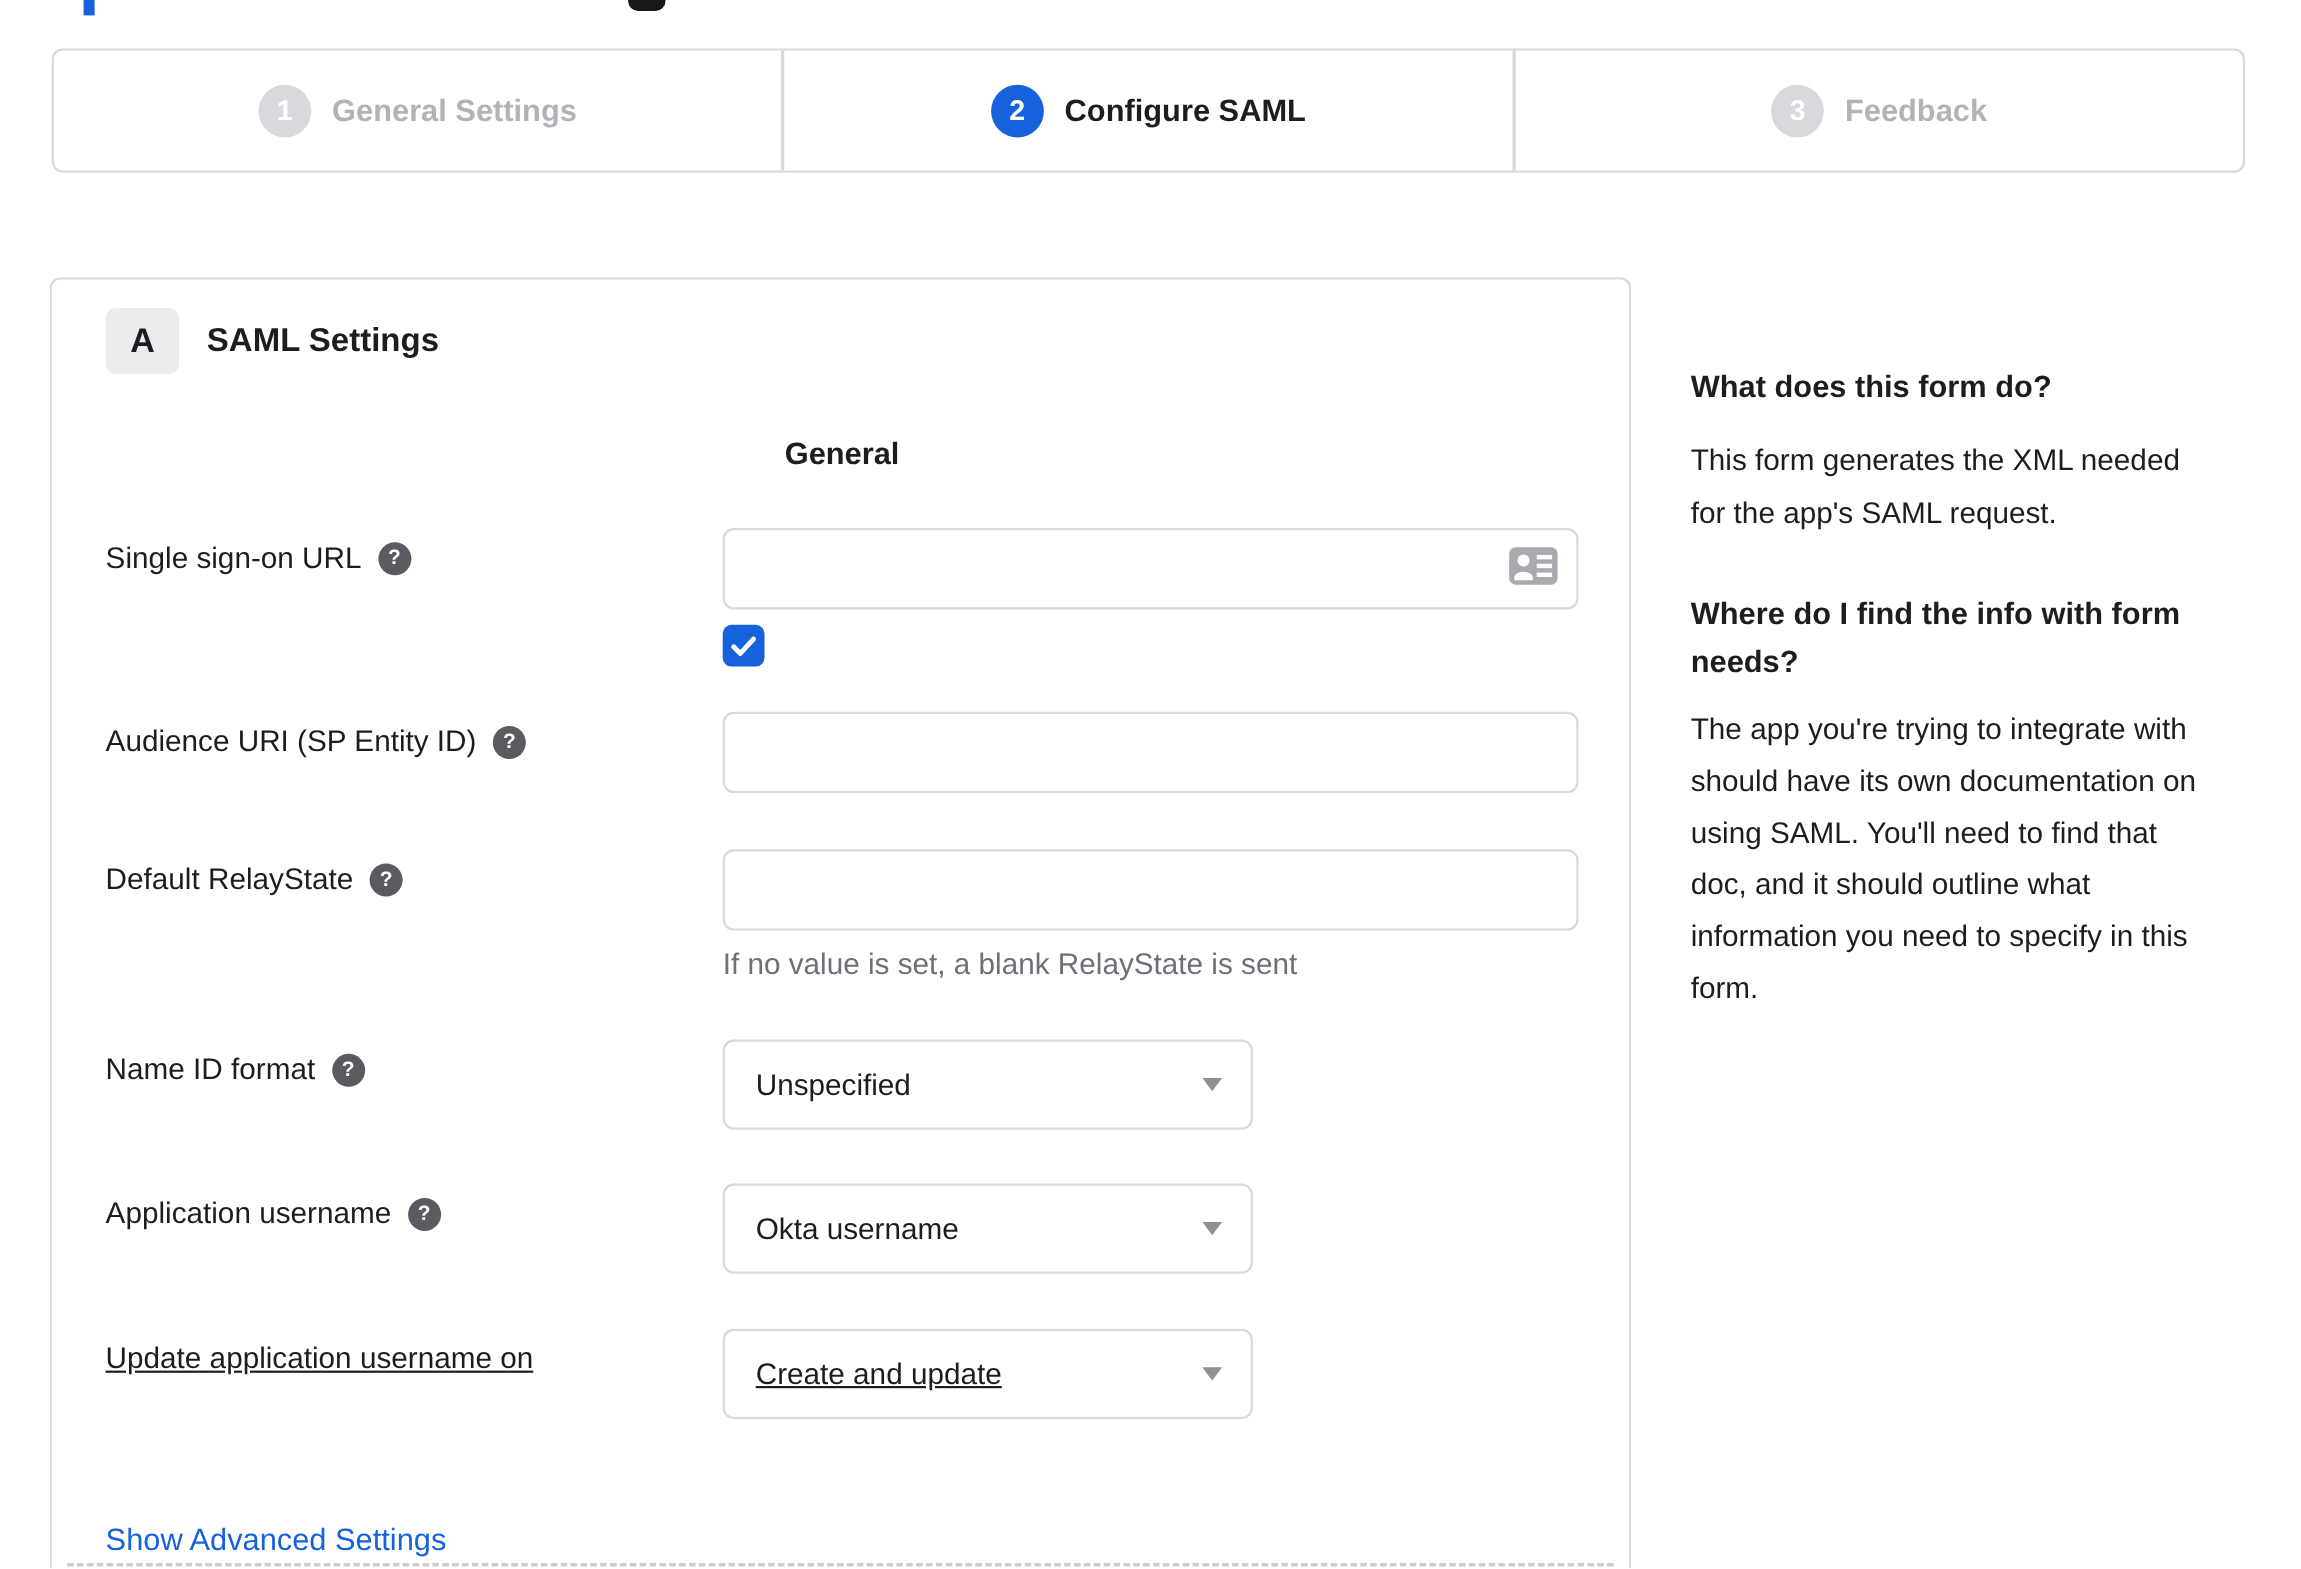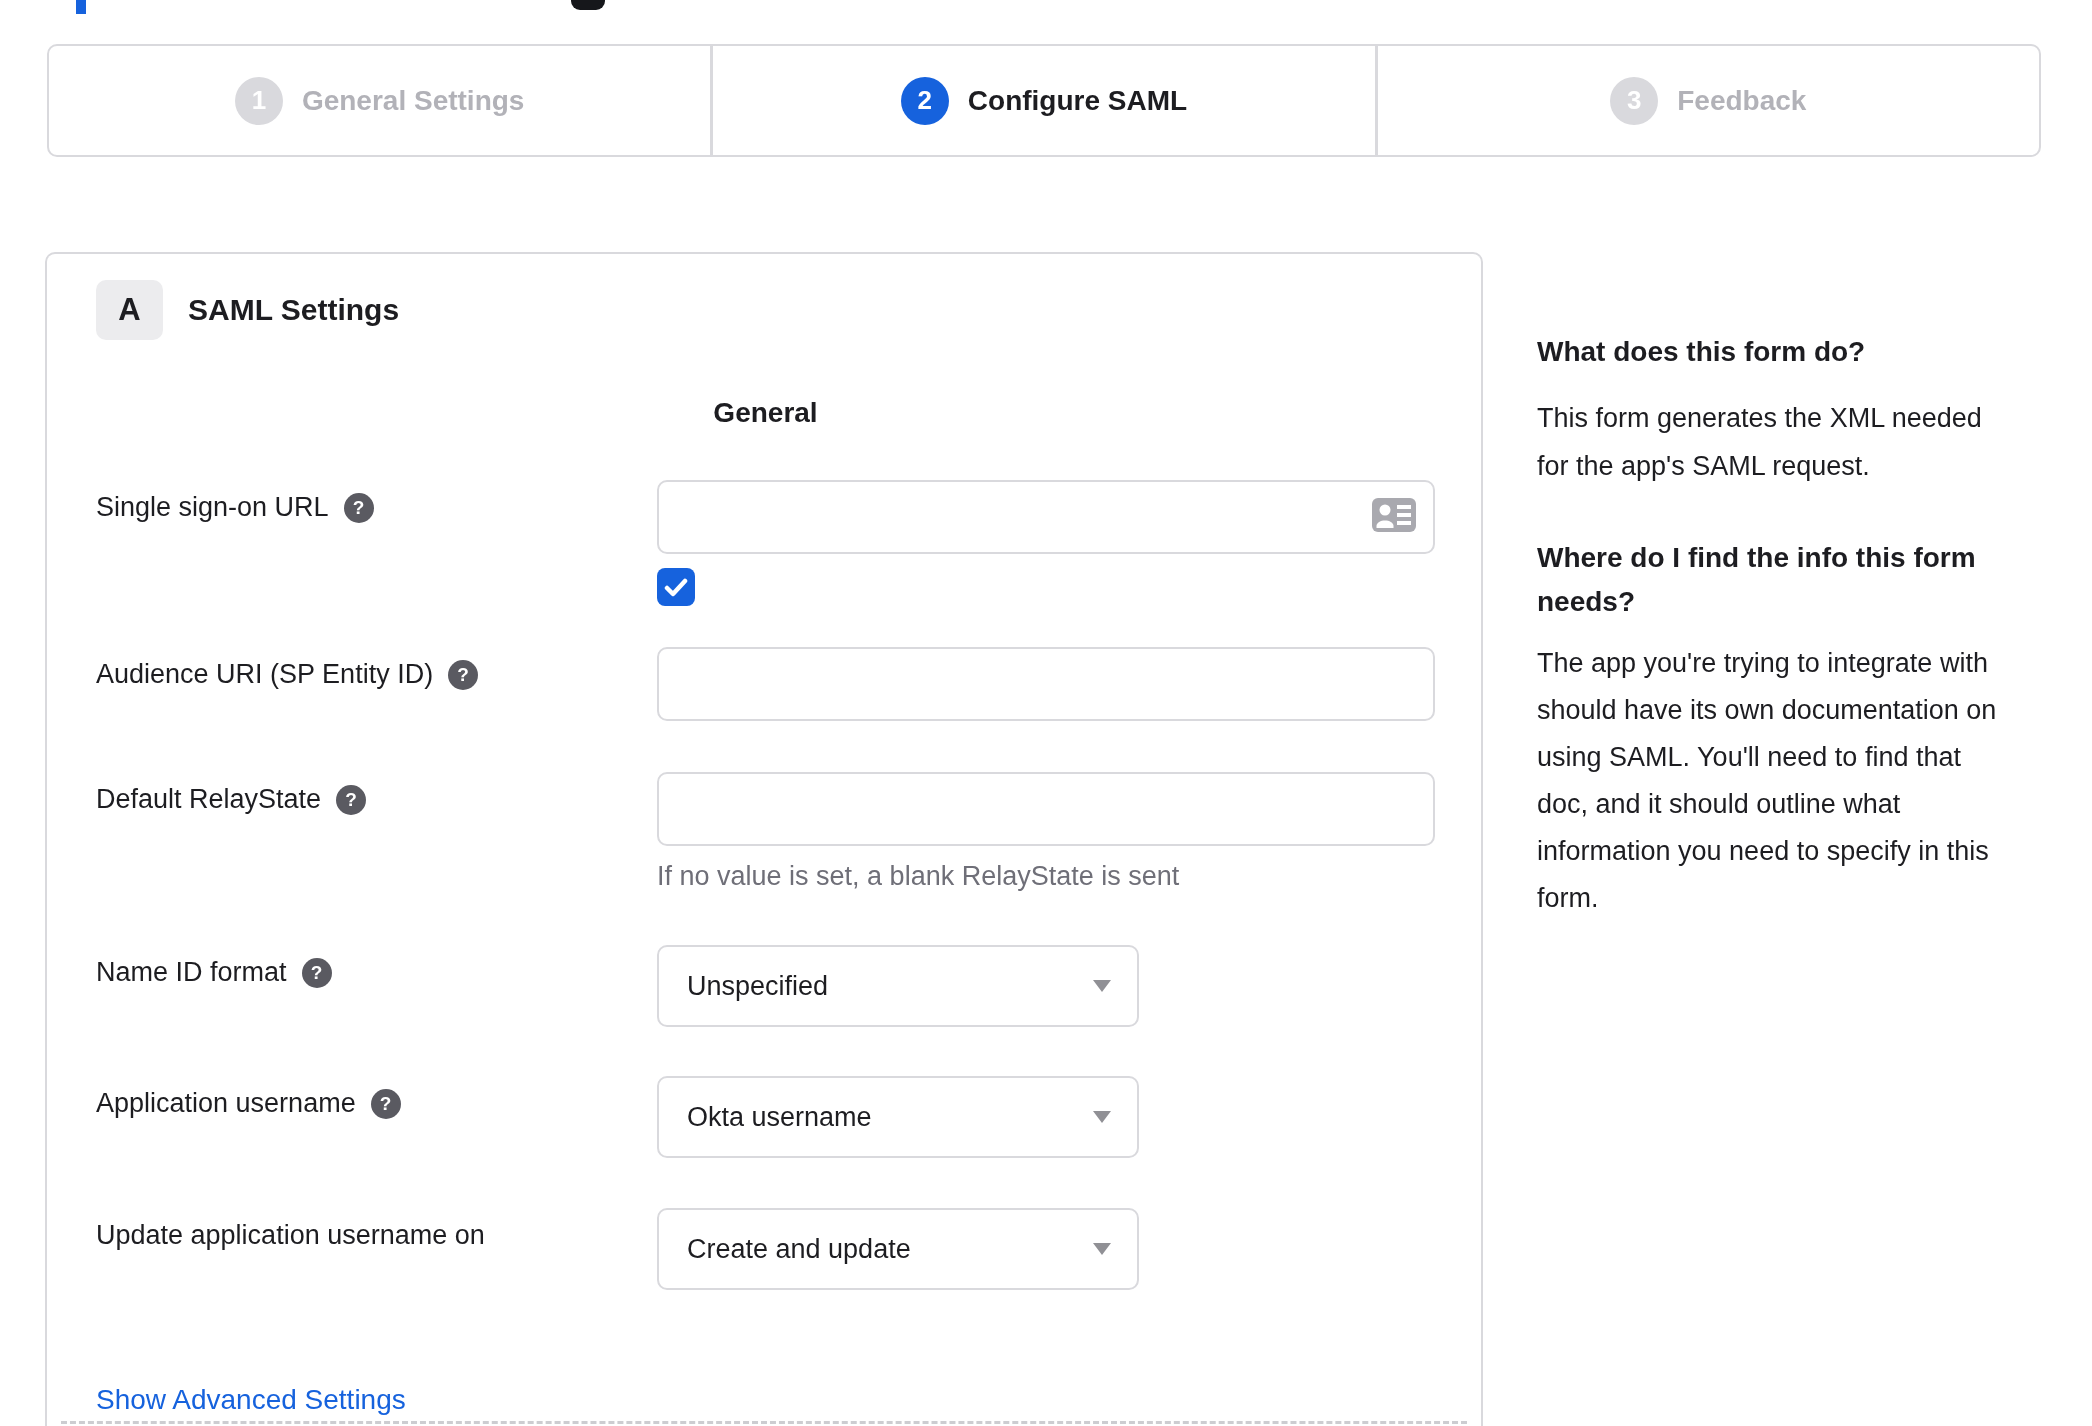--- a/index.html
+++ b/index.html
@@ -52,21 +52,21 @@
   .card-title { font-size: 30px; font-weight: bold; }
   .section-heading { font-size: 28px; font-weight: bold; margin-top: 56px; line-height: 34px; text-align: center; }
 
   
   .row { display: flex; align-items: flex-start; }
   .row.r1 { margin-top: 50px; }
   .row.r2 { margin-top: 41px; }
   .row.r3 { margin-top: 51px; }
   .row.r4 { margin-top: 53px; }
   .row.r5 { margin-top: 49px; }
-  .row.r6 { margin-top: 50px; }
+  .row.r6 { margin-top: 50px; text-decoration: underline; }
   .flabel {
     width: 561px; font-size: 27px; color: #1d1d21;
     padding-top: 12px; display: flex; align-items: center; gap: 15px;
   }
   .help-icon {
     width: 30px; height: 30px; border-radius: 50%; background: #5a5a61;
     color: #fff; font-size: 19px; font-weight: bold;
     display: inline-flex; align-items: center; justify-content: center;
     cursor: pointer; flex: 0 0 auto;
   }
@@ -236,21 +236,21 @@
   <div class="dashed-divider"></div>
 </div>
 
 <div class="aside">
   <h3>What does this form do?</h3>
   <div class="para">
     <div>This form generates the XML needed</div>
     <div>for the app's SAML request.</div>
   </div>
   <h3 class="h2">
-    <div>Where do I find the info this form</div>
+    <div>Where do I find the info with form</div>
     <div>needs?</div>
   </h3>
   <div class="para p2">
     <div>The app you're trying to integrate with</div>
     <div>should have its own documentation on</div>
     <div>using SAML. You'll need to find that</div>
     <div>doc, and it should outline what</div>
     <div>information you need to specify in this</div>
     <div>form.</div>
   </div>

